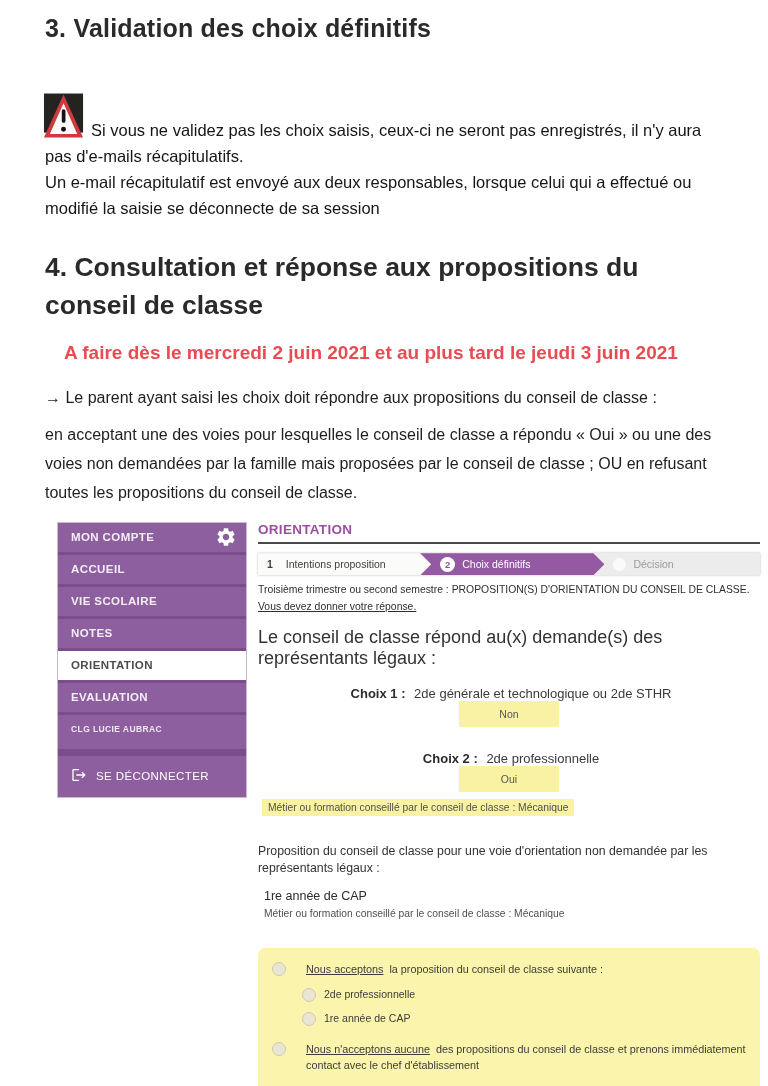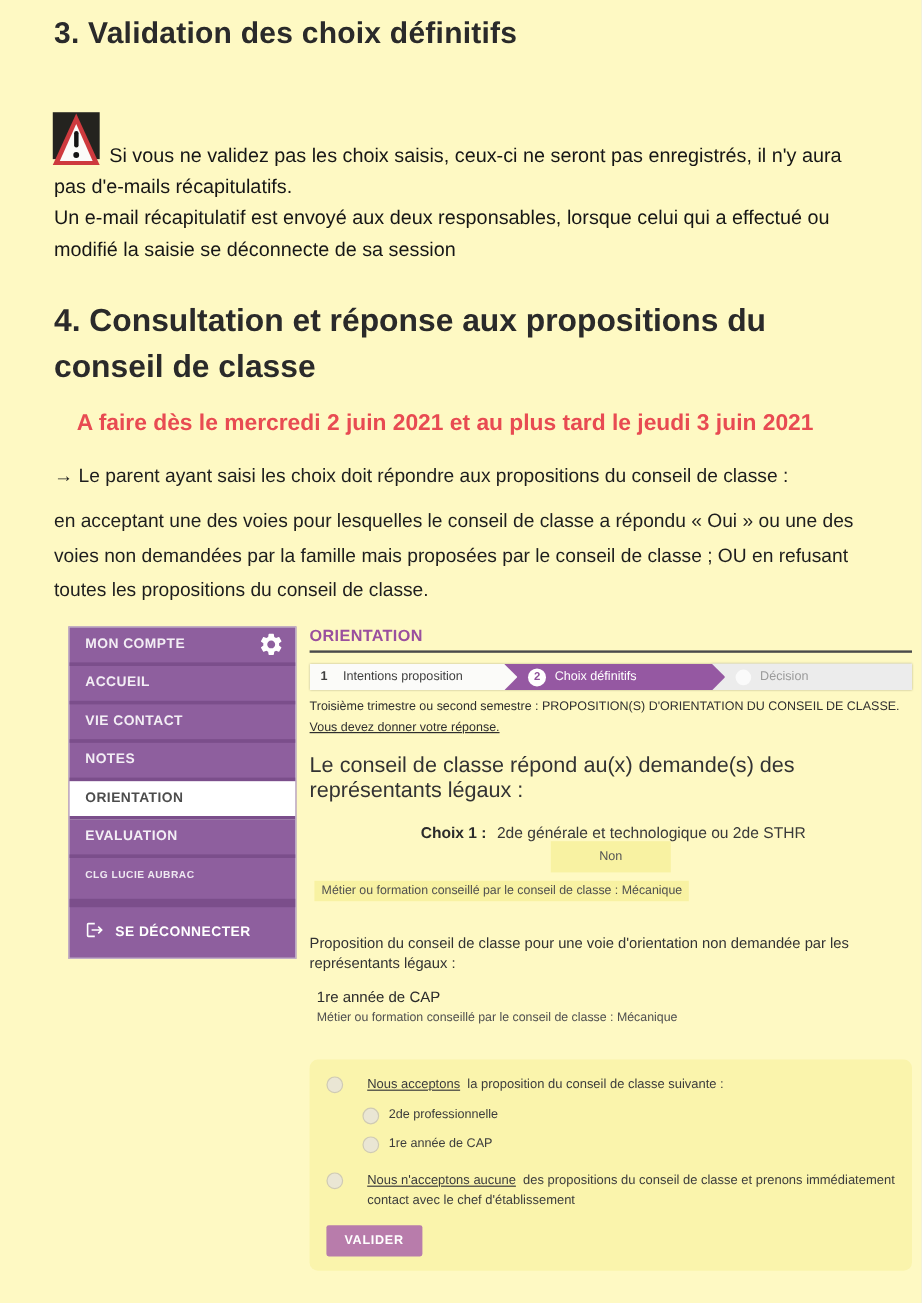--- a/index.html
+++ b/index.html
@@ -1,16 +1,16 @@
 <!DOCTYPE html>
 <html><head>
 <meta charset="utf-8">
 <style>
   html,body{margin:0;padding:0;background:#e9e9e9;}
-  .page{position:relative;width:768px;height:1086px;background:#fef9c3;overflow:hidden;
+  .page{position:relative;width:768px;height:1086px;background:#ffffff;overflow:hidden;
         font-family:"Liberation Sans",sans-serif;color:#1e1e1e;}
   
   .h1{margin:14px 40px 0 45px;font-size:25px;font-weight:bold;color:#2a2a2a;letter-spacing:.2px;}
   .warn-block{margin:74px 36px 0 45px;font-size:16.5px;line-height:26px;color:#161616;}
   .warn-icon{float:left;width:43px;height:50px;margin:-26px 5px 0 -2px;}
   .h2{margin:28px 40px 0 45px;font-size:26.5px;font-weight:bold;line-height:1.42;max-width:668px;color:#2a2a2a;}
   .deadline{margin:18px 0 0 64px;font-size:19px;font-weight:bold;color:#e84b52;}
   .intro{margin:25px 40px 0 45px;font-size:16px;}
   .explain{margin:13px 40px 0 45px;font-size:16px;line-height:29px;max-width:676px;}
   
@@ -18,21 +18,21 @@
   .sidebar{width:190px;background:#8e5f9e;border:1px solid #c9bbce;box-sizing:border-box;padding-bottom:9px;}
   .side-item{position:relative;height:29px;line-height:29px;padding-left:13px;font-size:11.5px;font-weight:bold;
              letter-spacing:.4px;color:#f3eef5;border-bottom:3px solid #7b4e8b;cursor:pointer;}
   .side-item.active{background:#ffffff;color:#4c4c4c;}
   .gear{position:absolute;right:9px;top:3px;width:22px;height:22px;}
   .school{font-size:8.5px;font-weight:bold;color:#efe9f2;letter-spacing:.4px;padding:9px 0 5px 13px;}
   .contact-btn{display:flex;align-items:center;justify-content:center;gap:8px;margin:0 10px;height:25px;
                background:#6d4c7a;color:#fff;font-size:11.5px;font-weight:bold;letter-spacing:1.2px;cursor:pointer;}
   .side-sep{height:7px;background:#7b4e8b;margin-top:10px;}
   .logout{display:flex;align-items:center;gap:9px;padding:11px 0 3px 13px;color:#fff;font-size:11.5px;
-          font-weight:bold;letter-spacing:.4px;cursor:pointer;}
+          font-weight:normal;letter-spacing:.4px;cursor:pointer;}
   .main{flex:1;margin-left:11px;}
   .main-title{font-size:13.5px;font-weight:bold;color:#9a4f9e;letter-spacing:.3px;}
   .main-rule{border:none;border-top:2px solid #4a4a4a;margin:5px 0 9px;}
   .stepper{display:flex;height:22px;margin-bottom:9px;font-size:10.5px;filter:drop-shadow(0 0 1px rgba(0,0,0,.28));}
   .step{display:flex;align-items:center;clip-path:polygon(0 0,calc(100% - 11px) 0,100% 50%,calc(100% - 11px) 100%,0 100%);}
   .step-1{flex:1.12;background:#fbfbf9;color:#3f3f3f;padding-left:9px;position:relative;z-index:3;}
   .step-1 .num{font-weight:bold;margin-right:13px;}
   .step-2{flex:1.12;background:#9558a2;color:#fff;margin-left:-11px;padding-left:20px;position:relative;z-index:2;}
   .step-3{flex:1;background:#ececec;color:#9b9b9b;margin-left:-11px;padding-left:20px;position:relative;z-index:1;
           clip-path:none;}
@@ -97,21 +97,21 @@
     <div class="sidebar">
       <div class="side-item">
         <span>MON COMPTE</span>
         <span class="gear">
           <svg viewBox="0 0 24 24" width="22" height="22" fill="#ffffff">
             <path d="M19.14 12.94c.04-.3.06-.61.06-.94 0-.32-.02-.64-.07-.94l2.03-1.58c.18-.14.23-.41.12-.61l-1.92-3.32c-.12-.22-.37-.29-.59-.22l-2.39.96c-.5-.38-1.03-.7-1.62-.94l-.36-2.54c-.04-.24-.24-.41-.48-.41h-3.84c-.24 0-.43.17-.47.41l-.36 2.54c-.59.24-1.13.57-1.62.94l-2.39-.96c-.22-.08-.47 0-.59.22L2.74 8.87c-.12.21-.08.47.12.61l2.03 1.58c-.05.3-.09.63-.09.94s.02.64.07.94l-2.03 1.58c-.18.14-.23.41-.12.61l1.92 3.32c.12.22.37.29.59.22l2.39-.96c.5.38 1.03.7 1.62.94l.36 2.54c.05.24.24.41.48.41h3.84c.24 0 .44-.17.47-.41l.36-2.54c.59-.24 1.13-.56 1.62-.94l2.39.96c.22.08.47 0 .59-.22l1.92-3.32c.12-.22.07-.47-.12-.61l-2.01-1.58zM12 15.6c-1.98 0-3.6-1.62-3.6-3.6s1.62-3.6 3.6-3.6 3.6 1.62 3.6 3.6-1.62 3.6-3.6 3.6z"></path>
           </svg>
         </span>
       </div>
       <div class="side-item">ACCUEIL</div>
-      <div class="side-item">VIE CONTACT</div>
+      <div class="side-item">VIE SCOLAIRE</div>
       <div class="side-item">NOTES</div>
       <div class="side-item active">ORIENTATION</div>
       <div class="side-item">EVALUATION</div>
 
       <div class="school">CLG LUCIE AUBRAC</div>
 
 
       <div class="side-sep"></div>
 
       <div class="logout">
@@ -148,20 +148,27 @@
       <div class="council">Le conseil de classe répond au(x) demande(s) des représentants légaux :</div>
 
       <div class="choice-row">
         <span class="choice-text">
           <span class="choice-label">Choix 1 :</span>
           <span class="choice-value">2de générale et technologique ou 2de STHR</span>
         </span>
         <span class="badge">Non</span>
       </div>
 
+      <div class="choice-row second">
+        <span class="choice-text">
+          <span class="choice-label">Choix 2 :</span>
+          <span class="choice-value">2de professionnelle</span>
+        </span>
+        <span class="badge">Oui</span>
+      </div>
 
       <div><span class="hl">Métier ou formation conseillé par le conseil de classe : Mécanique</span></div>
 
       <div class="proposal-intro">Proposition du conseil de classe pour une voie d'orientation non demandée par les représentants légaux :</div>
       <div class="proposal-value">1re année de CAP</div>
       <div class="proposal-note">Métier ou formation conseillé par le conseil de classe : Mécanique</div>
 
       <div class="ybox">
         <div class="r-row">
           <span class="radio"></span>

